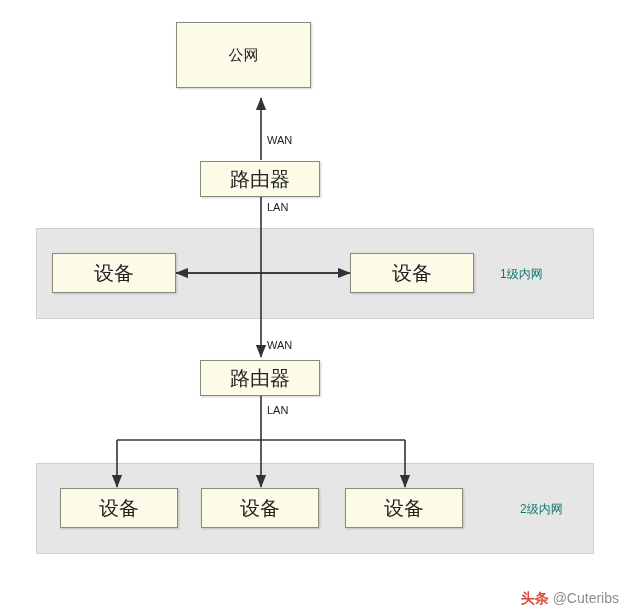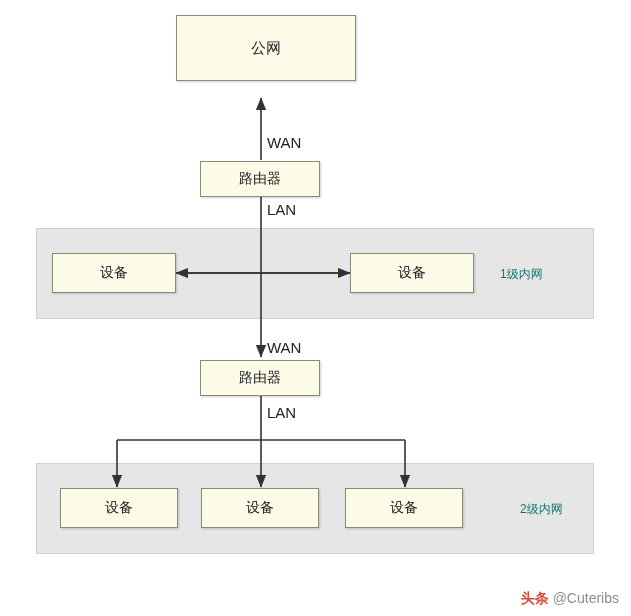--- a/index.html
+++ b/index.html
@@ -27,29 +27,29 @@
   }
 
   .node{
     position:absolute;
     background:#fbfbe8;
     border:1px solid #8a8a7a;
     box-sizing:border-box;
     display:flex;
     align-items:center;
     justify-content:center;
-    font-size:14px;
+    font-size:20px;
     color:#222222;
     box-shadow:1px 1px 2px rgba(0,0,0,0.18);
   }
   .node.big{font-size:15px;}
 
   .edge-label{
     position:absolute;
-    font-size:15px;
+    font-size:11px;
     color:#222222;
     background:transparent;
     white-space:nowrap;
   }
 
   .watermark{
     position:absolute;
     right:12px;
     bottom:8px;
     font-size:14px;
@@ -91,21 +91,21 @@
       <line x1="350" y1="273" x2="176" y2="273" marker-end="url(#arrow)"></line>
 
       <line x1="261" y1="396" x2="261" y2="440"></line>
       <line x1="117" y1="440" x2="405" y2="440"></line>
       <line x1="117" y1="440" x2="117" y2="487" marker-end="url(#arrow)"></line>
       <line x1="261" y1="440" x2="261" y2="487" marker-end="url(#arrow)"></line>
       <line x1="405" y1="440" x2="405" y2="487" marker-end="url(#arrow)"></line>
     </g>
   </svg>
 
-  <div class="node big" style="left:176px;top:15px;width:180px;height:66px;">公网</div>
+  <div class="node big" style="left:176px;top:22px;width:135px;height:66px;">公网</div>
 
   <div class="node" style="left:200px;top:161px;width:120px;height:36px;">路由器</div>
 
   <div class="node" style="left:52px;top:253px;width:124px;height:40px;">设备</div>
 
   <div class="node" style="left:350px;top:253px;width:124px;height:40px;">设备</div>
 
   <div class="node" style="left:200px;top:360px;width:120px;height:36px;">路由器</div>
 
   <div class="node" style="left:60px;top:488px;width:118px;height:40px;">设备</div>

